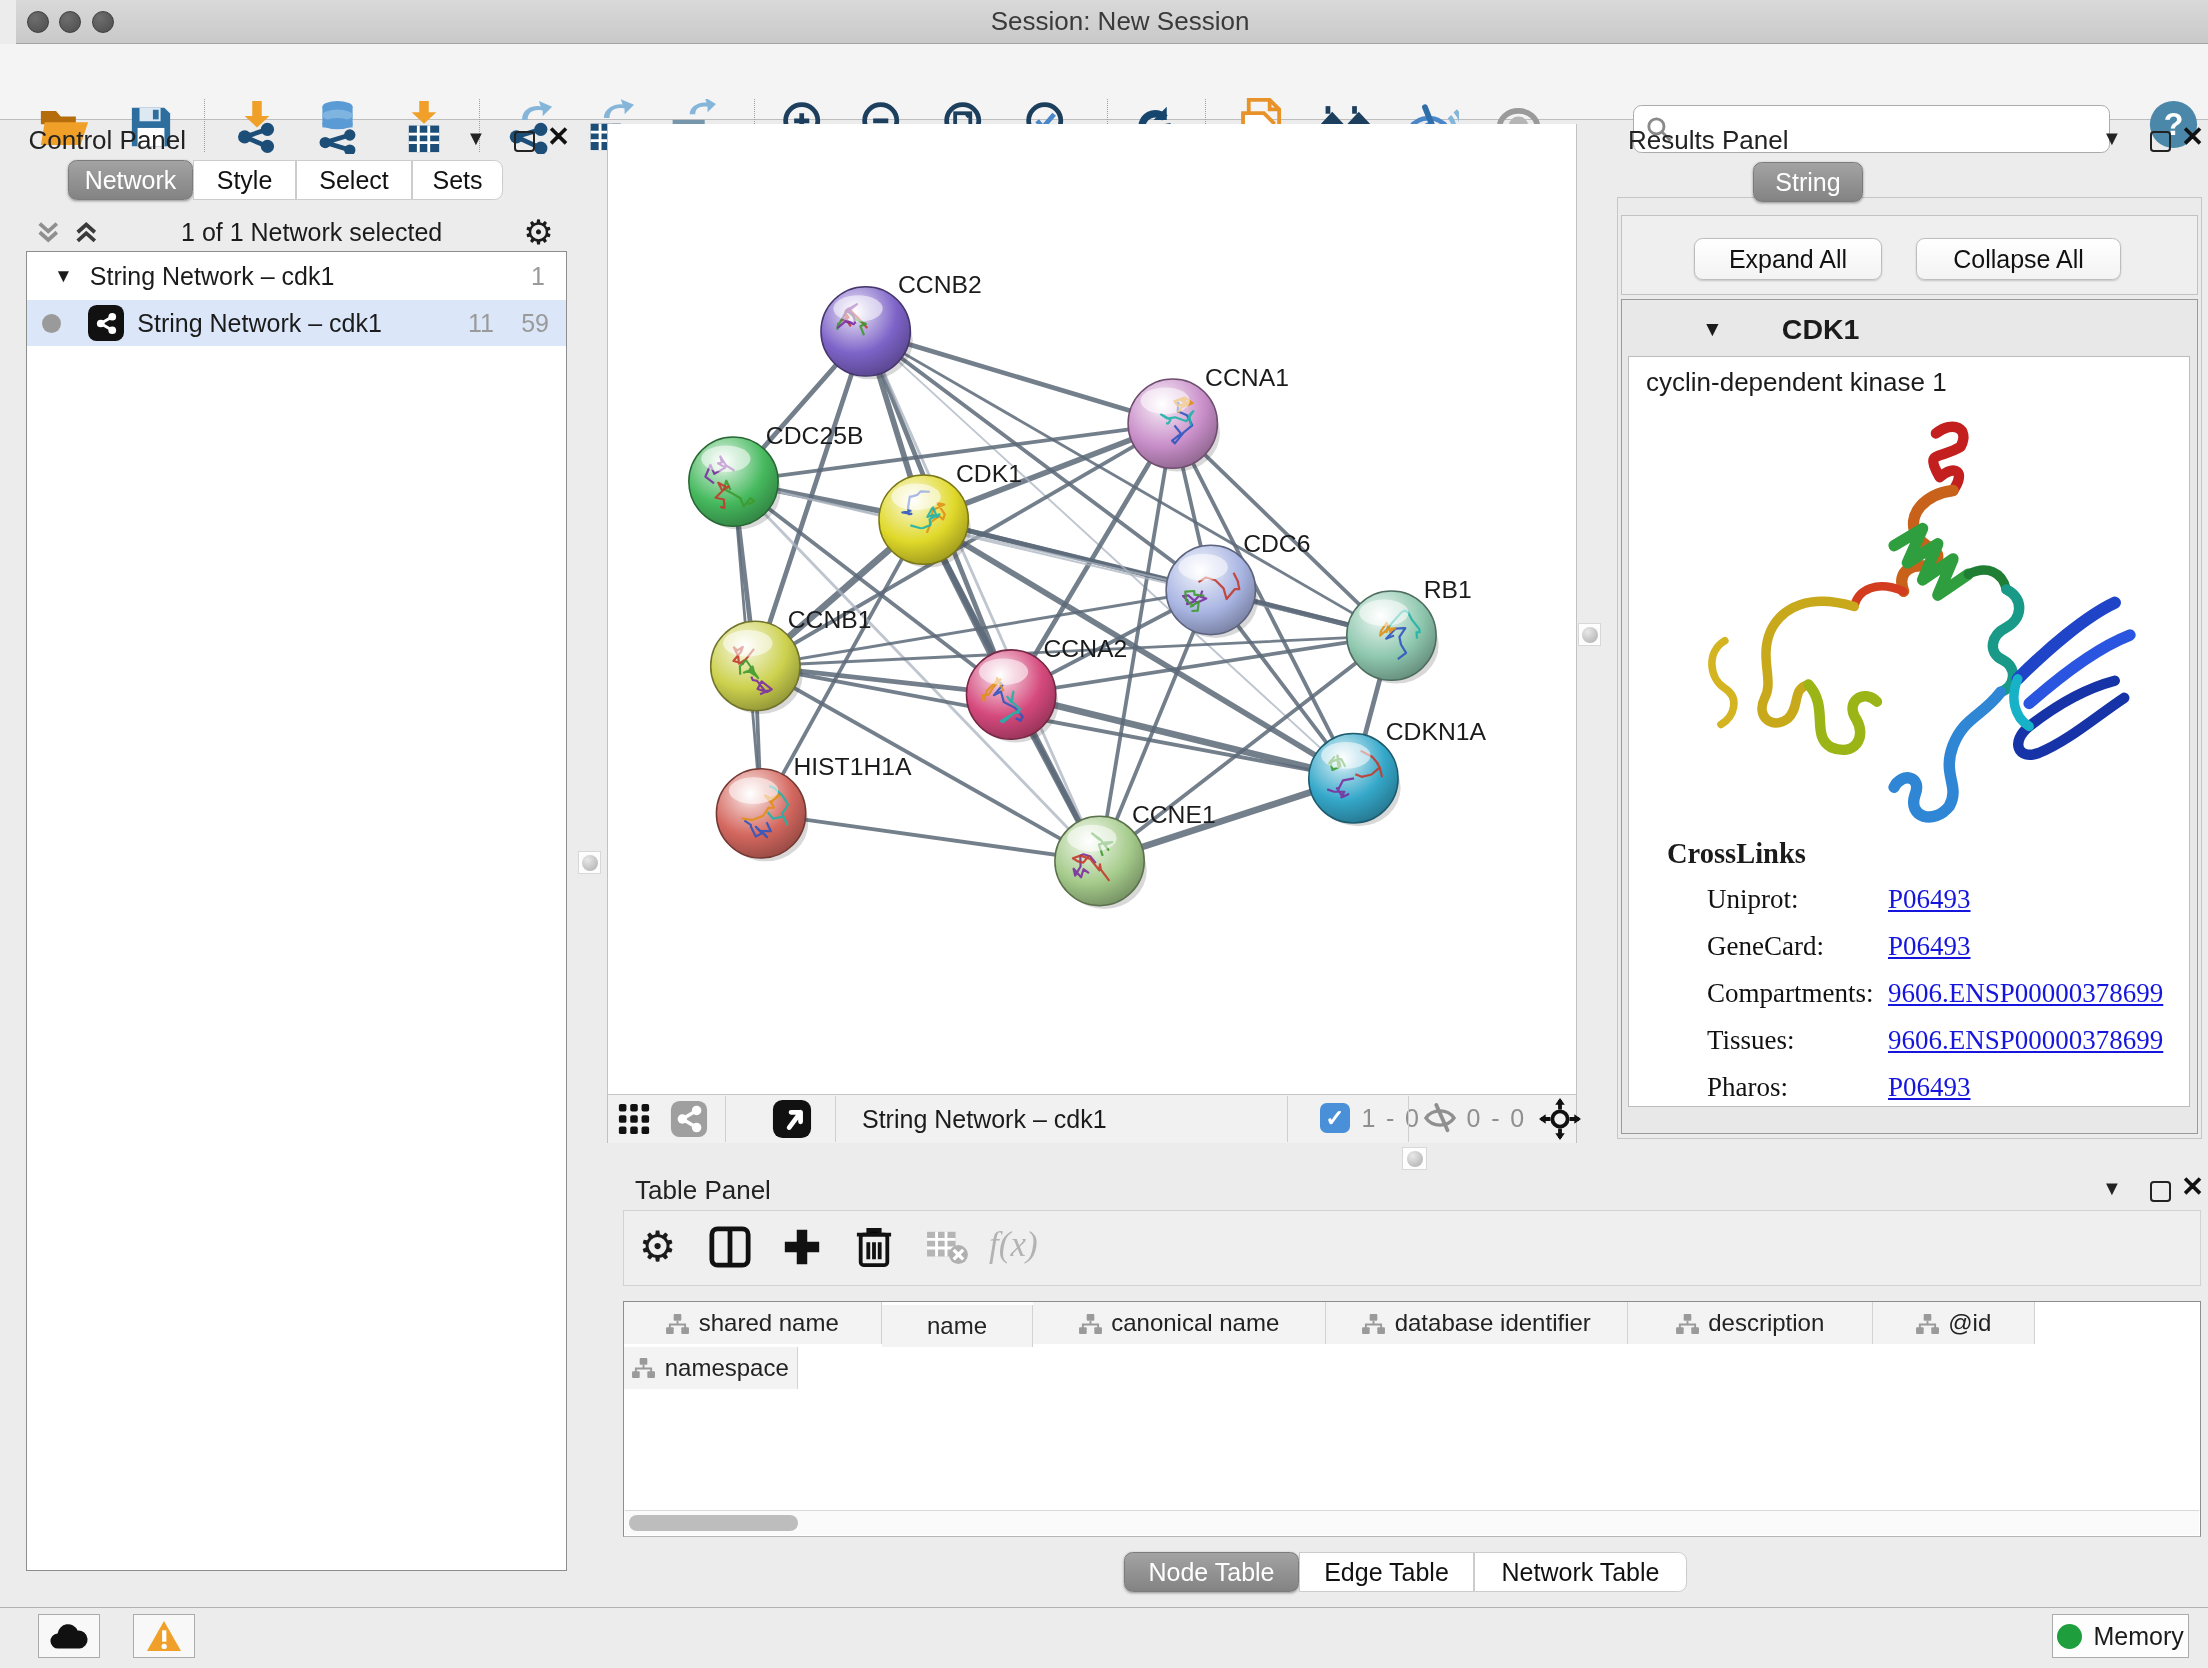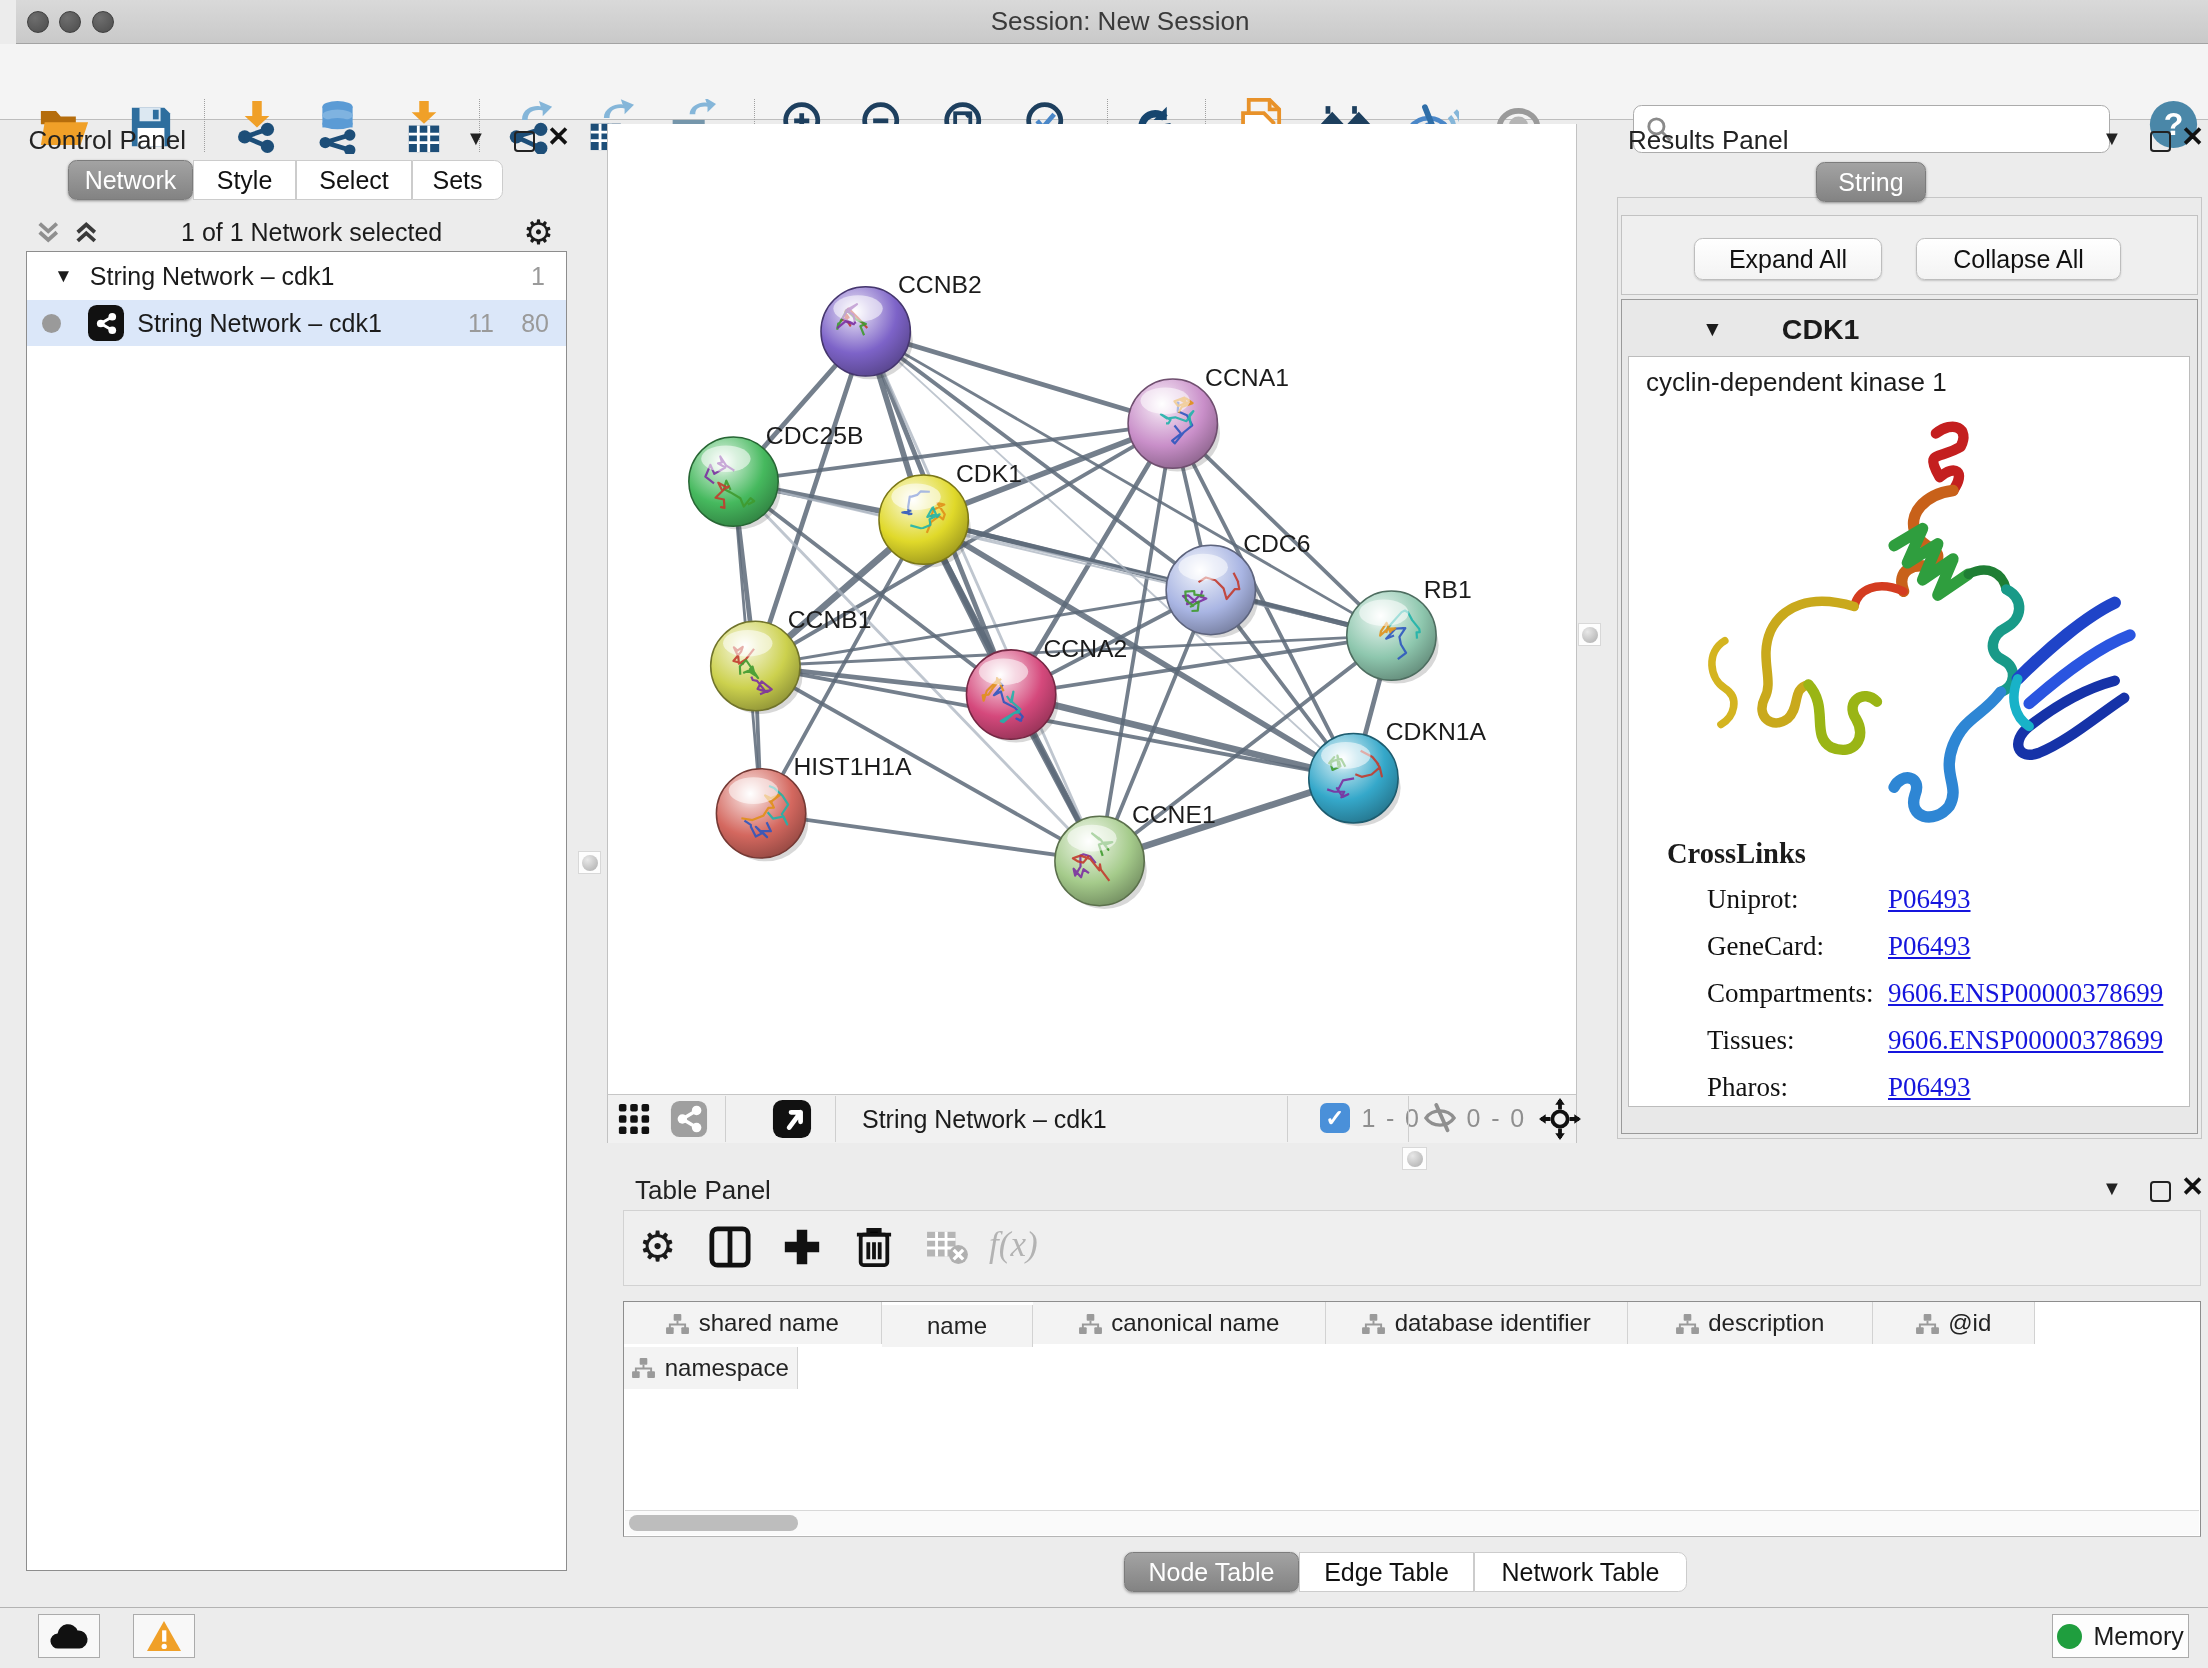--- a/index.html
+++ b/index.html
@@ -263,21 +263,21 @@
     <span class="share-chip" style="margin-left:27px">
       <svg width="25" height="25" viewBox="0 0 26 26">
           <circle cx="7" cy="13" r="4" fill="#fff"></circle>
           <circle cx="19" cy="6" r="4" fill="#fff"></circle>
           <circle cx="19" cy="20" r="4" fill="#fff"></circle>
           <path d="M7 13 L19 6 M7 13 L19 20" stroke="#fff" stroke-width="3"></path>
         </svg>
     </span>
     <span style="margin-left:13.3px">String Network – cdk1</span>
     <span class="count" style="position:absolute;right:72px">11</span>
-    <span class="count" style="position:absolute;right:17px">80</span>
+    <span class="count" style="position:absolute;right:17px">59</span>
   </div>
 </div>
 
 <div class="split-dot-box" style="left:578px;top:851px">
     <span class="split-dot"></span>
   </div>
 
 <div class="abs net-canvas">
   <svg id="graph-svg" width="966" height="970" viewBox="0 0 1016 1020">
       <defs>
@@ -559,21 +559,21 @@
 <div class="split-dot-box" style="left:1402px;top:1147px;width:25px;height:23px">
     <span class="split-dot"></span>
   </div>
 
 <div class="abs panel-title" style="left:1628px;top:125px">Results Panel</div>
 <div class="abs" style="left:2102px;top:127px"><span class="wc-min">▼</span></div>
 <div class="abs" style="left:2150px;top:131px"><span class="wc-box"></span></div>
 <div class="abs" style="left:2181px;top:126px"><span class="wc-x">✕</span></div>
 
 <div class="abs rp-outer"></div>
-<div class="abs" style="left:1816px;top:162px"><span class="tab active" style="width:110px">String</span></div>
+<div class="abs" style="left:1753px;top:162px"><span class="tab active" style="width:110px">String</span></div>
 
 <div class="abs rp-btnbox"></div>
 <div class="abs btn" style="left:1694px;top:238px;width:188px;height:42px">Expand All</div>
 <div class="abs btn" style="left:1916px;top:238px;width:205px;height:42px">Collapse All</div>
 
 <div class="abs rp-sections"></div>
 <div class="abs" style="left:1628px;top:306px;width:562px;height:46px;display:flex;align-items:center">
   <span style="margin-left:74px;font-size:21px">▼</span>
   <span style="margin-left:59px;font-size:28.5px;font-weight:bold">CDK1</span>
 </div>

